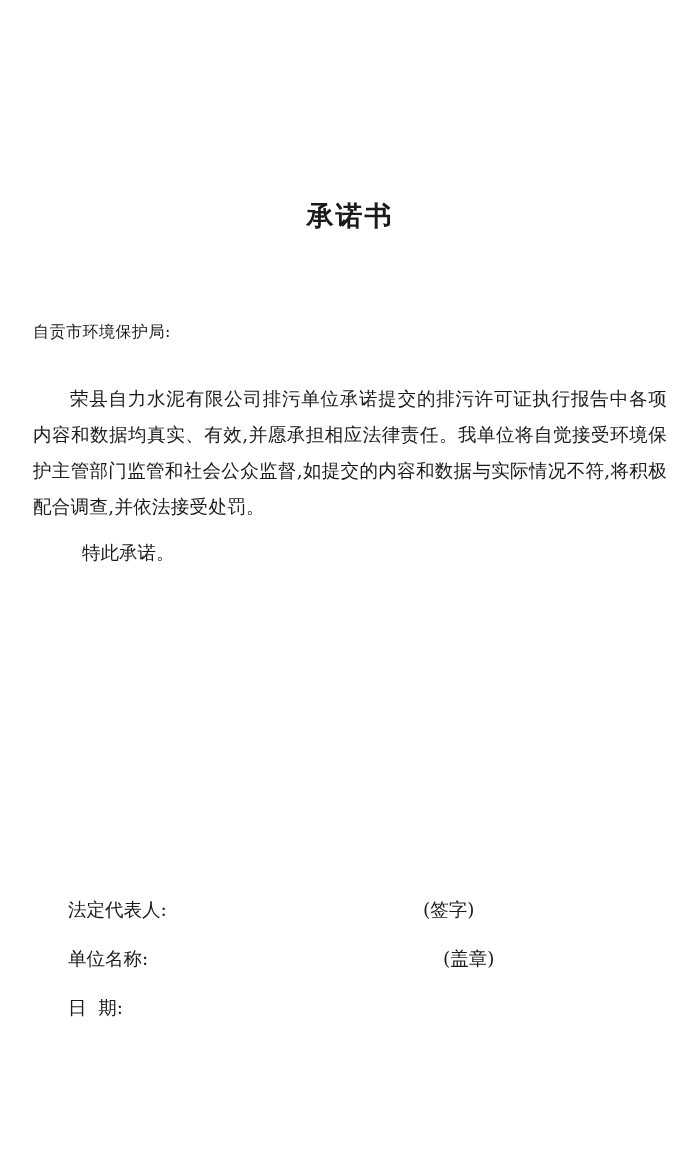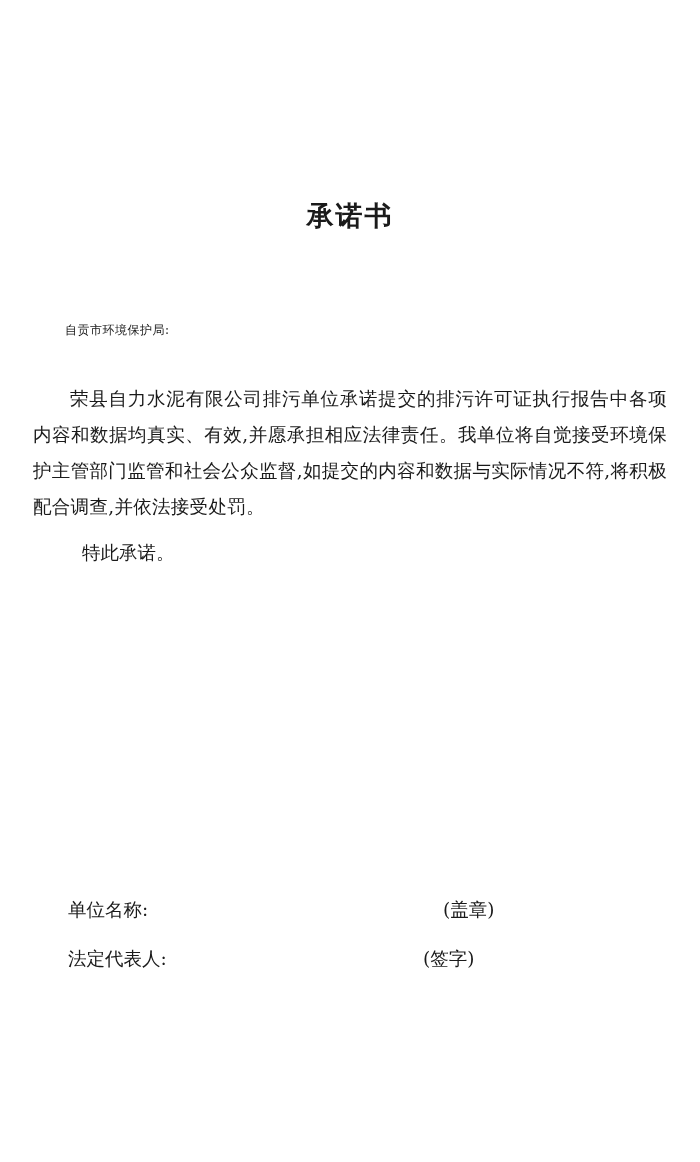--- a/index.html
+++ b/index.html
@@ -29,23 +29,22 @@
     text-align: center;
     font-size: 27px;
     font-weight: bold;
     letter-spacing: 2px;
     font-family: "DejaVu Serif", "Liberation Serif", serif;
   }
   .addressee {
     position: absolute;
     top: 322px;
     left: 33px;
-    font-size: 12px;
+    font-size: 16px;
     letter-spacing: 0.5px;
-    margin-left: 32px;
   }
   .body-block {
     position: absolute;
     top: 365px;
     left: 33px;
     width: 634px;
     font-size: 18.5px;
     line-height: 36px;
     text-align: justify;
     text-justify: inter-ideograph;
@@ -104,25 +103,28 @@
     <p>荣县自力水泥有限公司排污单位承诺提交的排污许可证执行报告中各项内容和数据均真实、有效,并愿承担相应法律责任。我单位将自觉接受环境保护主管部门监管和社会公众监督,如提交的内容和数据与实际情况不符,将积极配合调查,并依法接受处罚。</p>
   </div>
 
   <div class="closing">
     <p>特此承诺。</p>
   </div>
 
   <div class="sign-block">
 
     <div class="sign-row">
+      <span class="sign-label">法定代表人:</span>
+      <span class="sign-note note-sign">(签字)</span>
+    </div>
+
+    <div class="sign-row">
       <span class="sign-label">单位名称:</span>
       <span class="sign-note note-seal">(盖章)</span>
     </div>
 
     <div class="sign-row">
-      <span class="sign-label">法定代表人:</span>
-      <span class="sign-note note-sign">(签字)</span>
+      <span class="sign-label">日  期:</span>
     </div>
-
 
   </div>
 
 </div>
 
 </body></html>

